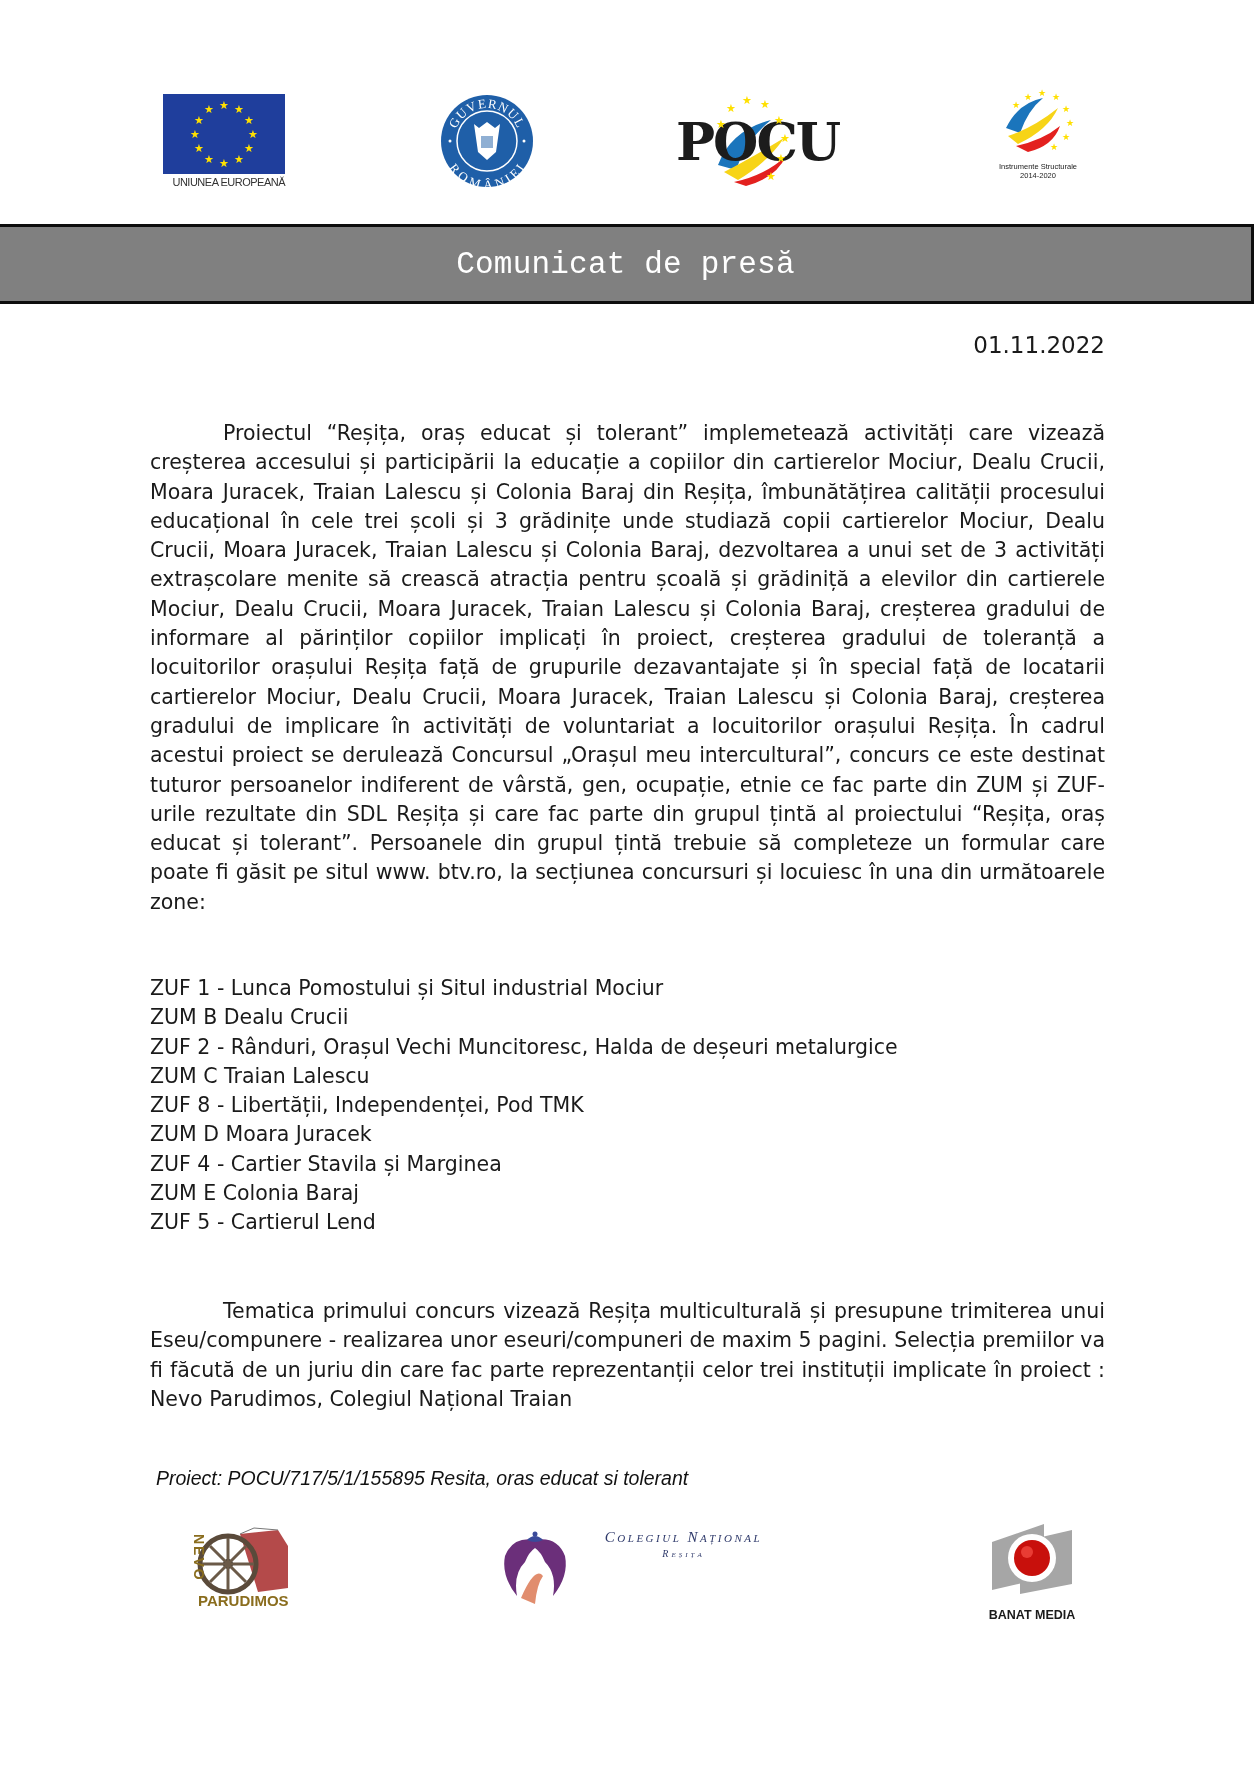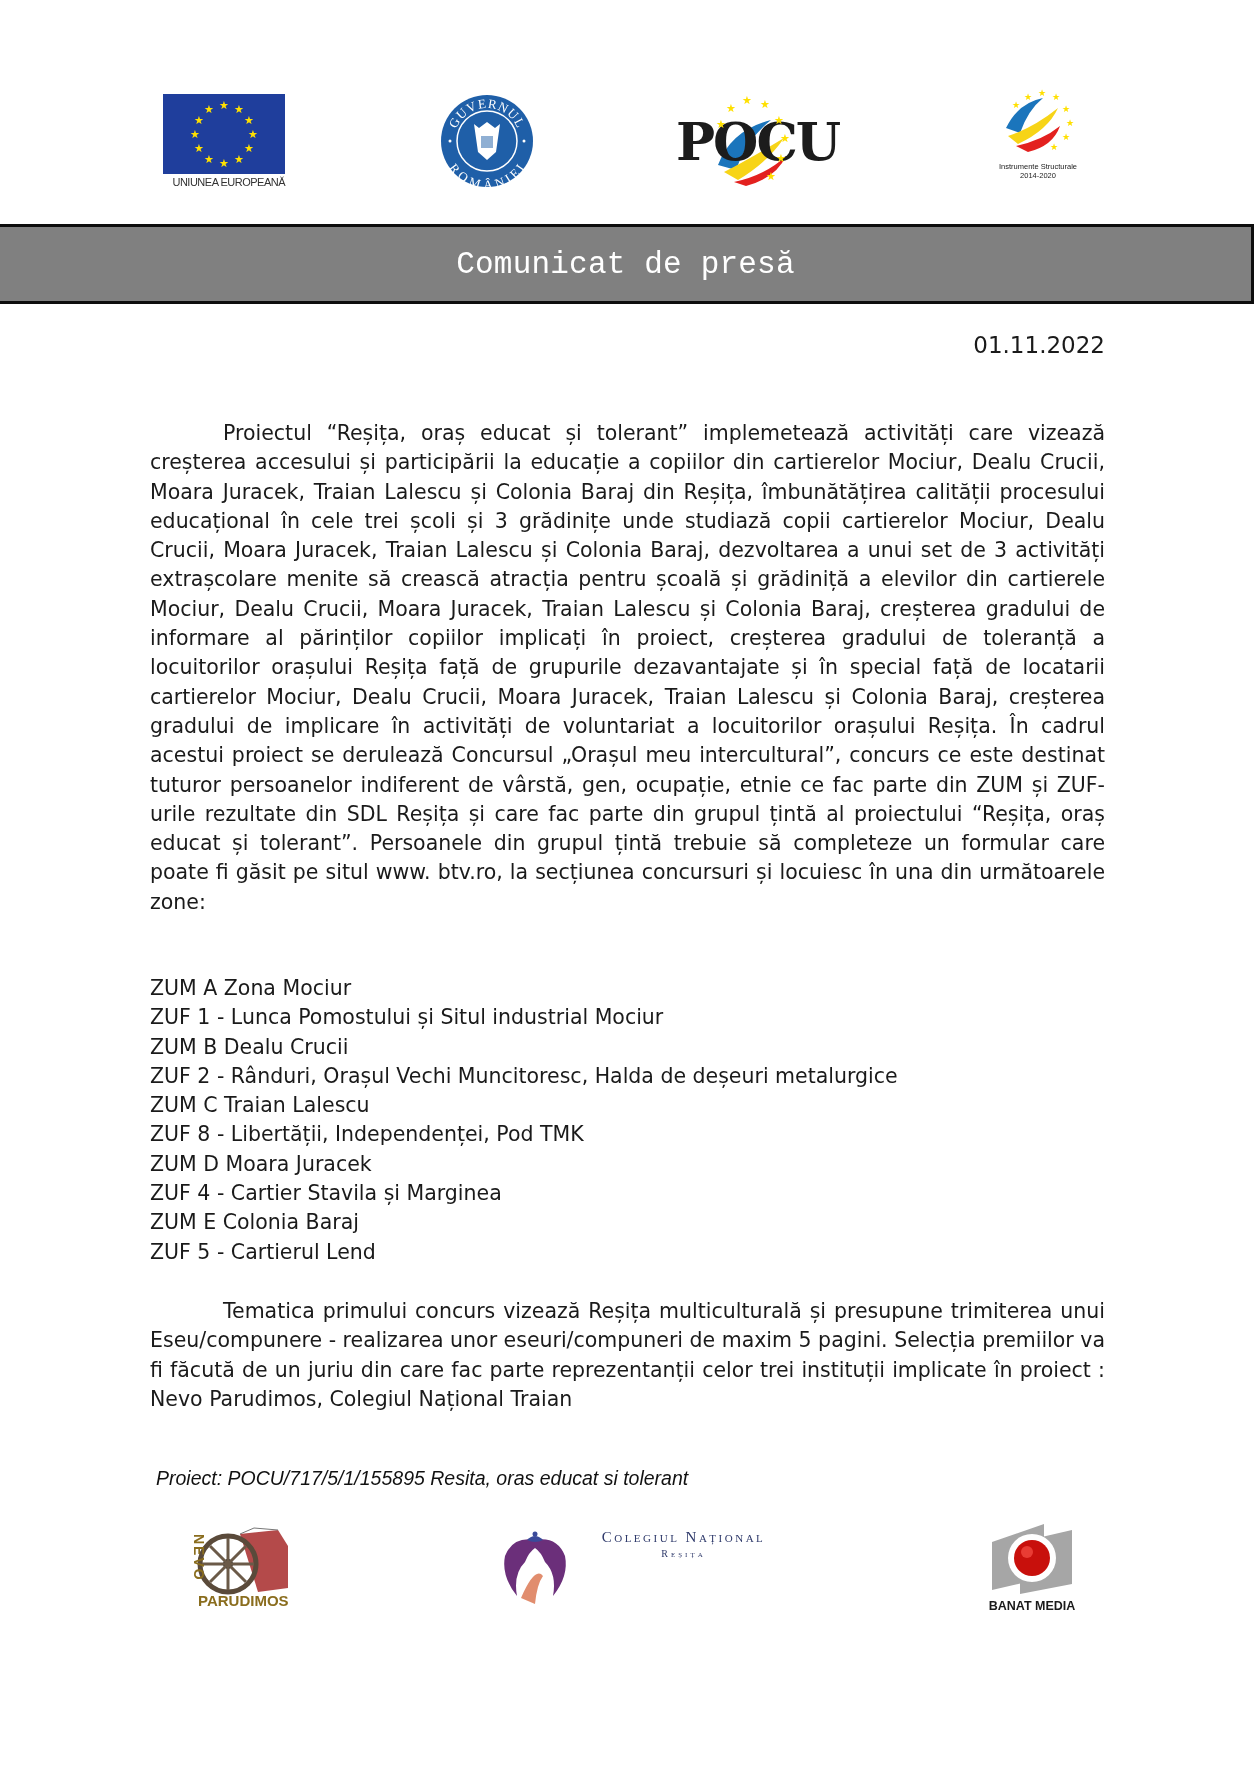--- a/index.html
+++ b/index.html
@@ -29,27 +29,27 @@
   .body-text { position: absolute; left: 150px; width: 955px; font-size: 20.5px; line-height: 29.3px; color: #1a1a1a; }
   .para { text-align: justify; text-indent: 73px; margin: 0; }
   .p1 { top: 419px; }
   .zones { position: absolute; left: 150px; top: 974px; font-size: 20.5px; line-height: 29.3px; margin: 0; padding: 0; list-style: none; }
   .zones li { white-space: nowrap; }
   .p2 { top: 1297px; }
 
   .project-ref { position: absolute; left: 150px; top: 1467px; font-family: "Liberation Sans", sans-serif; font-style: italic; font-size: 19.5px; color: #111; margin-left: 6px; }
 
   .nevo-logo { left: 180px; top: 1520px; width: 118px; height: 90px; }
-  .cntl-logo { left: 495px; top: 1526px; width: 295px; height: 80px; }
+  .cntl-logo { left: 495px; top: 1526px; width: 295px; height: 80px; font-style: italic; }
   .banat-logo { left: 982px; top: 1520px; width: 100px; height: 90px; }
   .cntl-text { position: absolute; left: 86px; top: 2px; width: 205px; font-family: "Liberation Serif", serif; color: #2f3a6b; text-align: center; }
   .cntl-line1 { font-size: 15px; letter-spacing: 2.5px; font-variant: small-caps; line-height: 18px; }
   .cntl-line2 { font-size: 23px; letter-spacing: 3px; line-height: 26px; border-top: 1px solid #2f3a6b; border-bottom: 1.5px solid #2f3a6b; }
   .cntl-line3 { font-size: 10px; letter-spacing: 3px; font-variant: small-caps; line-height: 16px; }
-  .banat-caption { font-family: "Liberation Sans", sans-serif; font-weight: bold; font-size: 12.5px; color: #1a1a1a; text-align: center; margin-top: 1px; }
+  .banat-caption { font-family: "Liberation Sans", sans-serif; font-weight: bold; font-size: 12.5px; color: #1a1a1a; text-align: center; margin-top: 10px; }
 </style>
 </head>
 <body>
 
 <div class="logo eu-logo">
   <div class="eu-flag">
     <span class="eu-star" style="left:56px;top:6px">★</span>
     <span class="eu-star" style="left:71px;top:10px">★</span>
     <span class="eu-star" style="left:81px;top:21px">★</span>
     <span class="eu-star" style="left:85px;top:35px">★</span>
@@ -129,21 +129,20 @@
   <span class="banner-title">Comunicat de presă</span>
 </div>
 
 <div class="date">01.11.2022</div>
 
 <div class="body-text p1">
   <p class="para">Proiectul “Reșița, oraș educat și tolerant” implemetează activități care vizează creșterea accesului și participării la educație a copiilor din cartierelor Mociur, Dealu Crucii, Moara Juracek, Traian Lalescu și Colonia Baraj din Reșița, îmbunătățirea calității procesului educațional în cele trei școli și 3 grădinițe unde studiază copii cartierelor Mociur, Dealu Crucii, Moara Juracek, Traian Lalescu și Colonia Baraj, dezvoltarea a unui set de 3 activități extrașcolare menite să crească atracția pentru școală și grădiniță a elevilor din cartierele Mociur, Dealu Crucii, Moara Juracek, Traian Lalescu și Colonia Baraj, creșterea gradului de informare al părinților copiilor implicați în proiect, creșterea gradului de toleranță a locuitorilor orașului Reșița față de grupurile dezavantajate și în special față de locatarii cartierelor Mociur, Dealu Crucii, Moara Juracek, Traian Lalescu și Colonia Baraj, creșterea gradului de implicare în activități de voluntariat a locuitorilor orașului Reșița. În cadrul acestui proiect se derulează Concursul „Orașul meu intercultural”, concurs ce este  destinat  tuturor persoanelor indiferent de vârstă, gen, ocupație, etnie ce fac parte din ZUM și  ZUF-urile rezultate din SDL Reșița și care fac parte din grupul țintă al proiectului “Reșița, oraș educat și tolerant”. Persoanele din grupul țintă trebuie să completeze un formular  care poate fi găsit pe situl www. btv.ro, la secțiunea concursuri și locuiesc în una din următoarele zone:</p>
 </div>
 
 <ul class="zones">
-  <li>ZUM A Zona Mociur</li>
   <li>ZUF 1 - Lunca Pomostului și Situl industrial Mociur</li>
   <li>ZUM B Dealu Crucii</li>
   <li>ZUF 2 - Rânduri, Orașul Vechi Muncitoresc, Halda de deșeuri metalurgice</li>
   <li>ZUM C Traian Lalescu</li>
   <li>ZUF 8 - Libertății, Independenței, Pod TMK</li>
   <li>ZUM D Moara Juracek</li>
   <li>ZUF 4 - Cartier Stavila și Marginea</li>
   <li>ZUM E Colonia Baraj</li>
   <li>ZUF 5 - Cartierul Lend</li>
 </ul>

